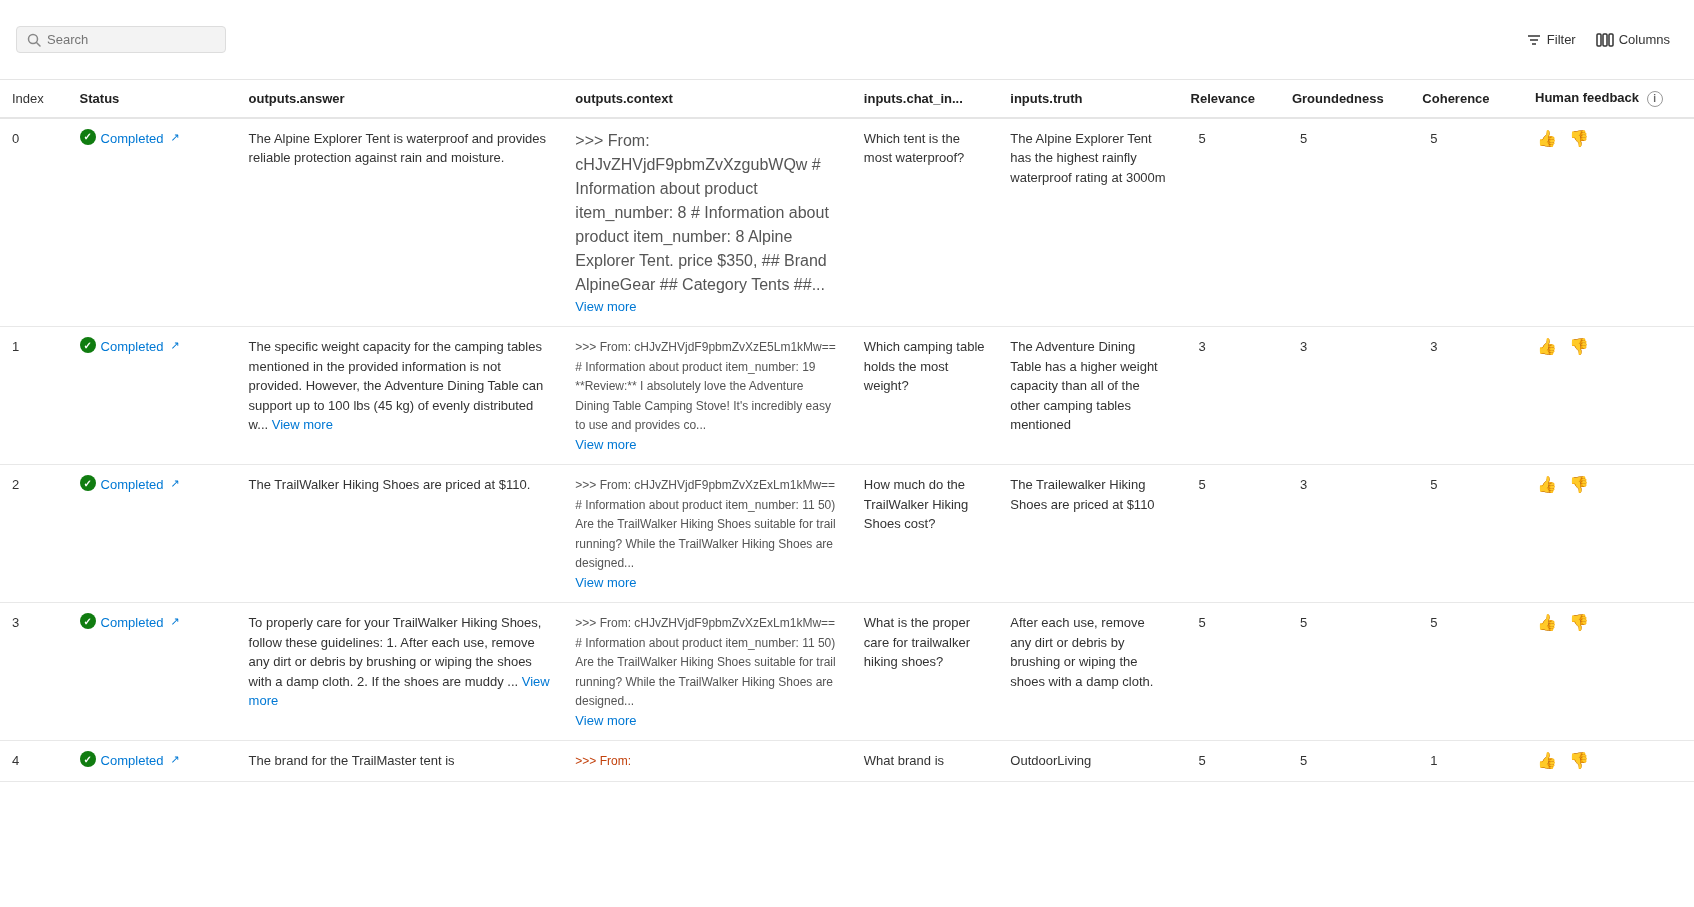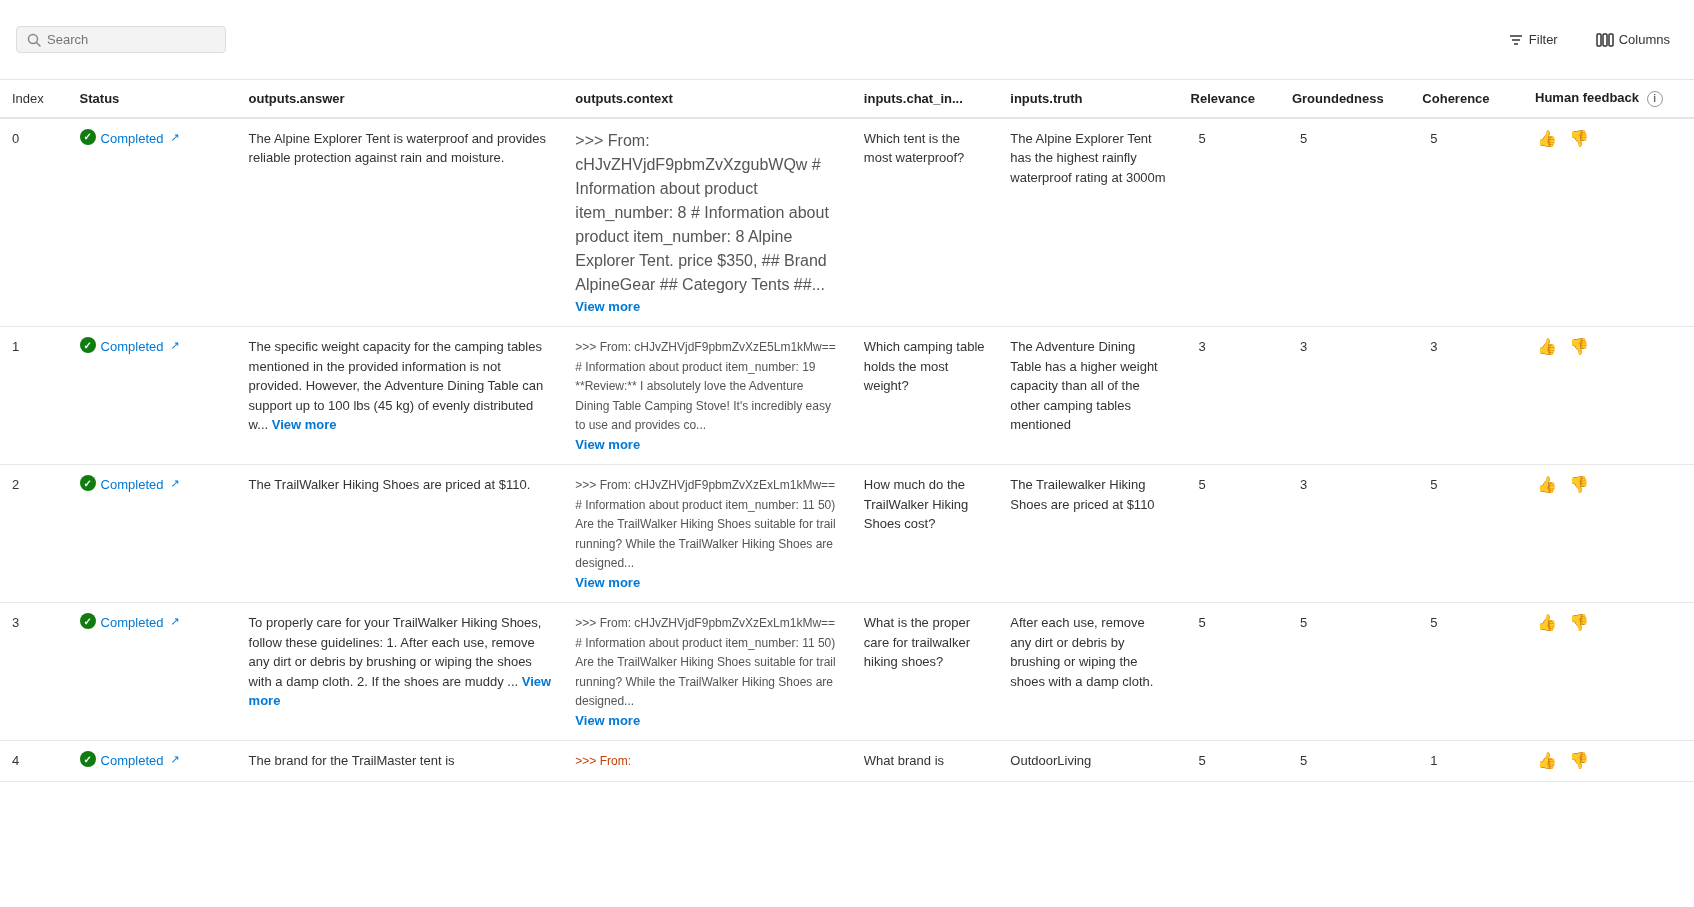--- a/index.html
+++ b/index.html
@@ -28,21 +28,21 @@
       outline: none;
       font-size: 13px;
       color: #555;
       width: 100%;
     }
     .search-icon-svg { color: #888; flex-shrink: 0; }
 
     .toolbar-right {
       display: flex;
       align-items: flex-start;
-      gap: 22px;
+      gap: 4px;
     }
     .toolbar-btn {
       display: flex;
       align-items: center;
       gap: 5px;
       background: none;
       border: none;
       cursor: pointer;
       font-size: 13px;
       color: #333;
@@ -130,21 +130,20 @@
       font-size: 11px;
       color: #0078d4;
       margin-left: 2px;
     }
 
     .view-more {
       color: #0078d4;
       cursor: pointer;
       text-decoration: none;
       font-size: 13px;
-      font-weight: bold;
     }
 
     .feedback-icons {
       display: flex;
       align-items: center;
       gap: 8px;
     }
     .feedback-btn {
       background: none;
       border: none;

